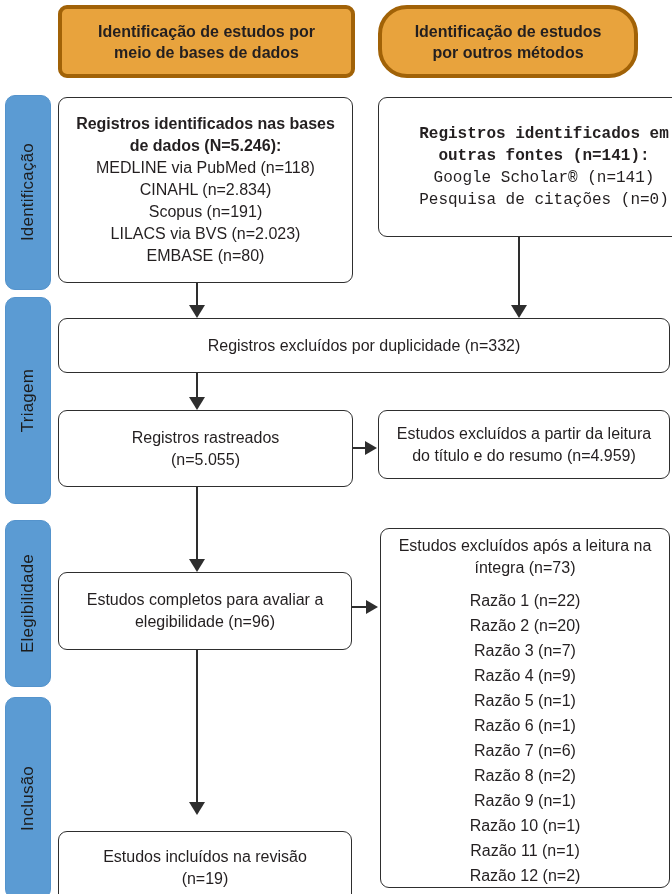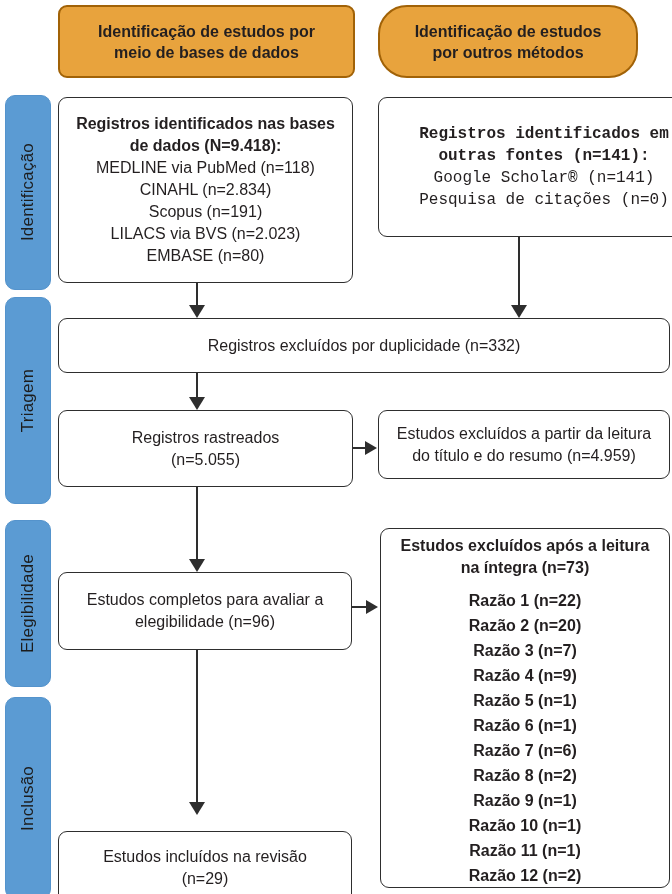--- a/index.html
+++ b/index.html
@@ -24,42 +24,42 @@
     transform:rotate(180deg);
     font-size:17px;
     letter-spacing:.2px;
     color:#1c1c1c;
     white-space:nowrap;
   }
   
   .header{
     position:absolute;top:5px;height:73px;
     background:#e8a33d;
-    border:2px solid #a16207;
+    border:4px solid #a16207;
     border-radius:9px;
     display:flex;align-items:center;justify-content:center;
     text-align:center;
     font-weight:bold;font-size:16px;line-height:21px;
     padding:0 24px;box-sizing:border-box;
   }
   
   .box{
     position:absolute;
     background:#ffffff;
     border:1.5px solid #2e2e2e;
     border-radius:9px;
     box-sizing:border-box;
     display:flex;flex-direction:column;
     align-items:center;justify-content:center;
     text-align:center;
     font-size:16px;line-height:22px;
     padding:6px 10px;
   }
   .box .bold{font-weight:bold;}
-  .box.top-align{justify-content:space-between;font-weight:bold;}
+  .box.top-align{justify-content:space-between;}
   .reasons{margin-top:9px;}
   .reasons div{line-height:25px;}
   
   .vline{position:absolute;width:2px;background:#2e2e2e;}
   .hline{position:absolute;height:2px;background:#2e2e2e;}
   .head-down{
     position:absolute;width:0;height:0;
     border-left:8px solid transparent;
     border-right:8px solid transparent;
     border-top:13px solid #2e2e2e;
@@ -86,21 +86,21 @@
     <span>Elegibilidade</span>
   </div>
   <div class="stage" style="top:697px;height:200px;">
     <span>Inclusão</span>
   </div>
 
   <div class="header" style="left:58px;width:297px;">Identificação de estudos por meio de bases de dados</div>
   <div class="header" style="left:378px;width:260px;border-radius:29px;">Identificação de estudos por outros métodos</div>
 
   <div class="box" style="left:58px;top:97px;width:295px;height:186px;">
-    <div class="bold">Registros identificados nas bases de dados (N=9.418):</div>
+    <div class="bold">Registros identificados nas bases de dados (N=5.246):</div>
     <div>MEDLINE via PubMed (n=118)</div>
     <div>CINAHL (n=2.834)</div>
     <div>Scopus (n=191)</div>
     <div>LILACS via BVS (n=2.023)</div>
     <div>EMBASE (n=80)</div>
   </div>
 
   <div class="box" style="left:378px;top:97px;width:332px;height:140px;font-family:Liberation Mono, monospace;">
     <div class="bold">Registros identificados em outras fontes (n=141):</div>
     <div>Google Scholar® (n=141)</div>
@@ -137,21 +137,21 @@
       <div>Razão 8 (n=2)</div>
       <div>Razão 9 (n=1)</div>
       <div>Razão 10 (n=1)</div>
       <div>Razão 11 (n=1)</div>
       <div>Razão 12 (n=2)</div>
     </div>
   </div>
 
   <div class="box" style="left:58px;top:815px;width:294px;height:74px;margin-top:16px;">
     <div>Estudos incluídos na revisão</div>
-    <div>(n=29)</div>
+    <div>(n=19)</div>
   </div>
 
   <div class="vline" style="left:196px;top:283px;height:22px;"></div>
   <div class="head-down" style="left:189px;top:305px;"></div>
 
   <div class="vline" style="left:518px;top:237px;height:68px;"></div>
   <div class="head-down" style="left:511px;top:305px;"></div>
 
   <div class="vline" style="left:196px;top:373px;height:24px;"></div>
   <div class="head-down" style="left:189px;top:397px;"></div>

